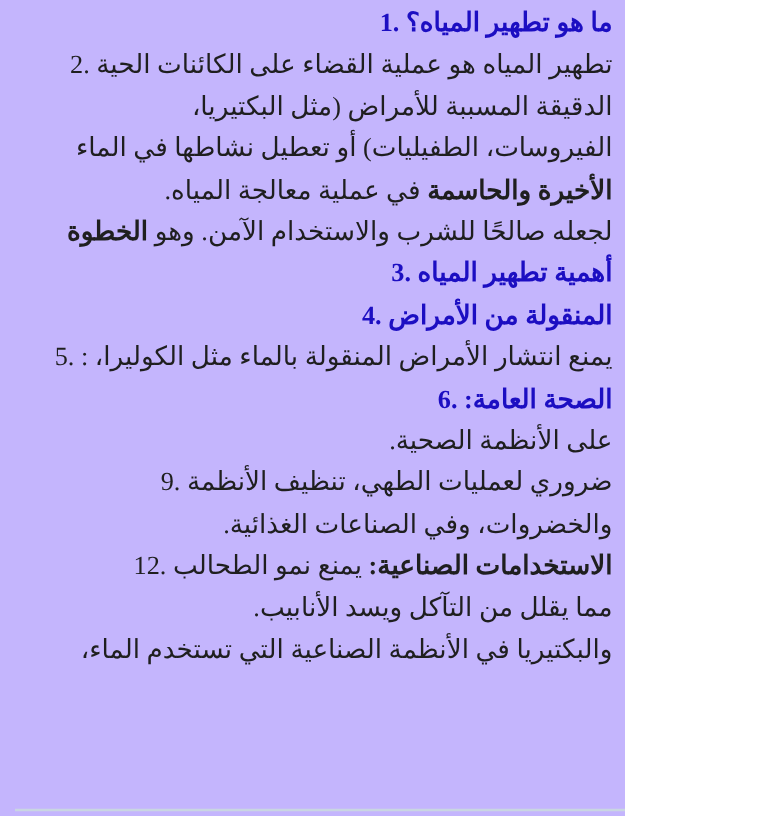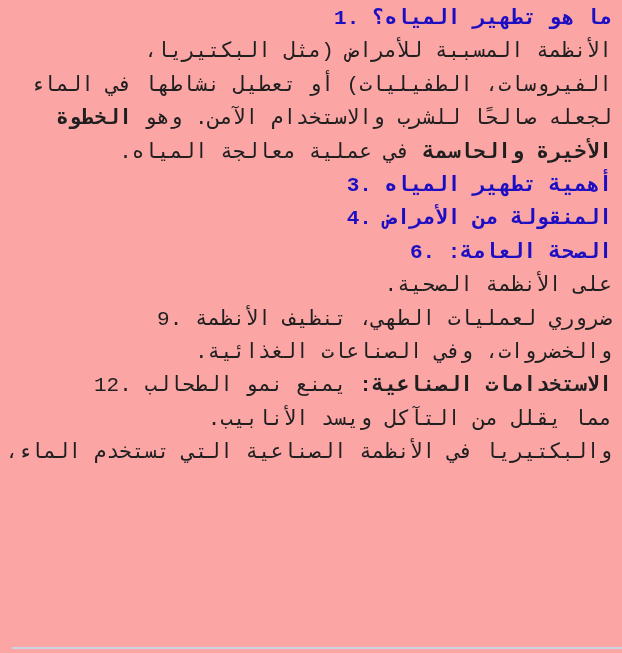--- a/index.html
+++ b/index.html
@@ -2,25 +2,25 @@
 <html lang="ar"><head>
 <meta charset="utf-8">
 <style>
   html, body {
     margin: 0;
     padding: 0;
     background: #ffffff;
   }
   #page {
     position: relative;
-    width: 622px;
+    width: 500px;
     height: 653px;
     overflow: hidden;
-    background: #fca5a5;
-    font-family: Liberation Mono, monospace;
+    background: #c4b5fd;
+    font-family: Liberation Serif, serif;
   }
   #doc {
     padding: 2px 10px 0 14px;
   }
   .line {
     direction: rtl;
     text-align: right;
     font-size: 21px;
     line-height: 33.4px;
     color: #1f1f1f;
@@ -46,33 +46,35 @@
   }
 </style>
 </head>
 <body>
 
 <div id="page">
   <div id="doc">
 
     <div class="line heading"><span>ما هو تطهير المياه؟</span> <span class="num">1.</span></div>
 
+    <div class="line"><span>تطهير المياه هو عملية القضاء على الكائنات الحية</span> <span class="num">2.</span></div>
 
-    <div class="line"><span>الأنظمة المسببة للأمراض (مثل البكتيريا،</span></div>
+    <div class="line"><span>الدقيقة المسببة للأمراض (مثل البكتيريا،</span></div>
 
     <div class="line"><span>الفيروسات، الطفيليات) أو تعطيل نشاطها في الماء</span></div>
 
+    <div class="line"><span class="b">الأخيرة والحاسمة</span><span> في عملية معالجة المياه.</span></div>
+
     <div class="line"><span>لجعله صالحًا للشرب والاستخدام الآمن. وهو </span><span class="b">الخطوة</span></div>
-
-    <div class="line"><span class="b">الأخيرة والحاسمة</span><span> في عملية معالجة المياه.</span></div>
 
     <div class="line heading"><span>أهمية تطهير المياه</span> <span class="num">3.</span></div>
 
     <div class="line heading"><span>المنقولة من الأمراض</span> <span class="num">4.</span></div>
 
+    <div class="line"><span>يمنع انتشار الأمراض المنقولة بالماء مثل الكوليرا، :</span> <span class="num">5.</span></div>
 
 
     <div class="line heading"><span>الصحة العامة:</span> <span class="num">6.</span></div>
 
 
     <div class="line"><span>على الأنظمة الصحية.</span></div>
 
 
     <div class="line"><span>ضروري لعمليات الطهي، تنظيف الأنظمة</span> <span class="num">9.</span></div>
 

